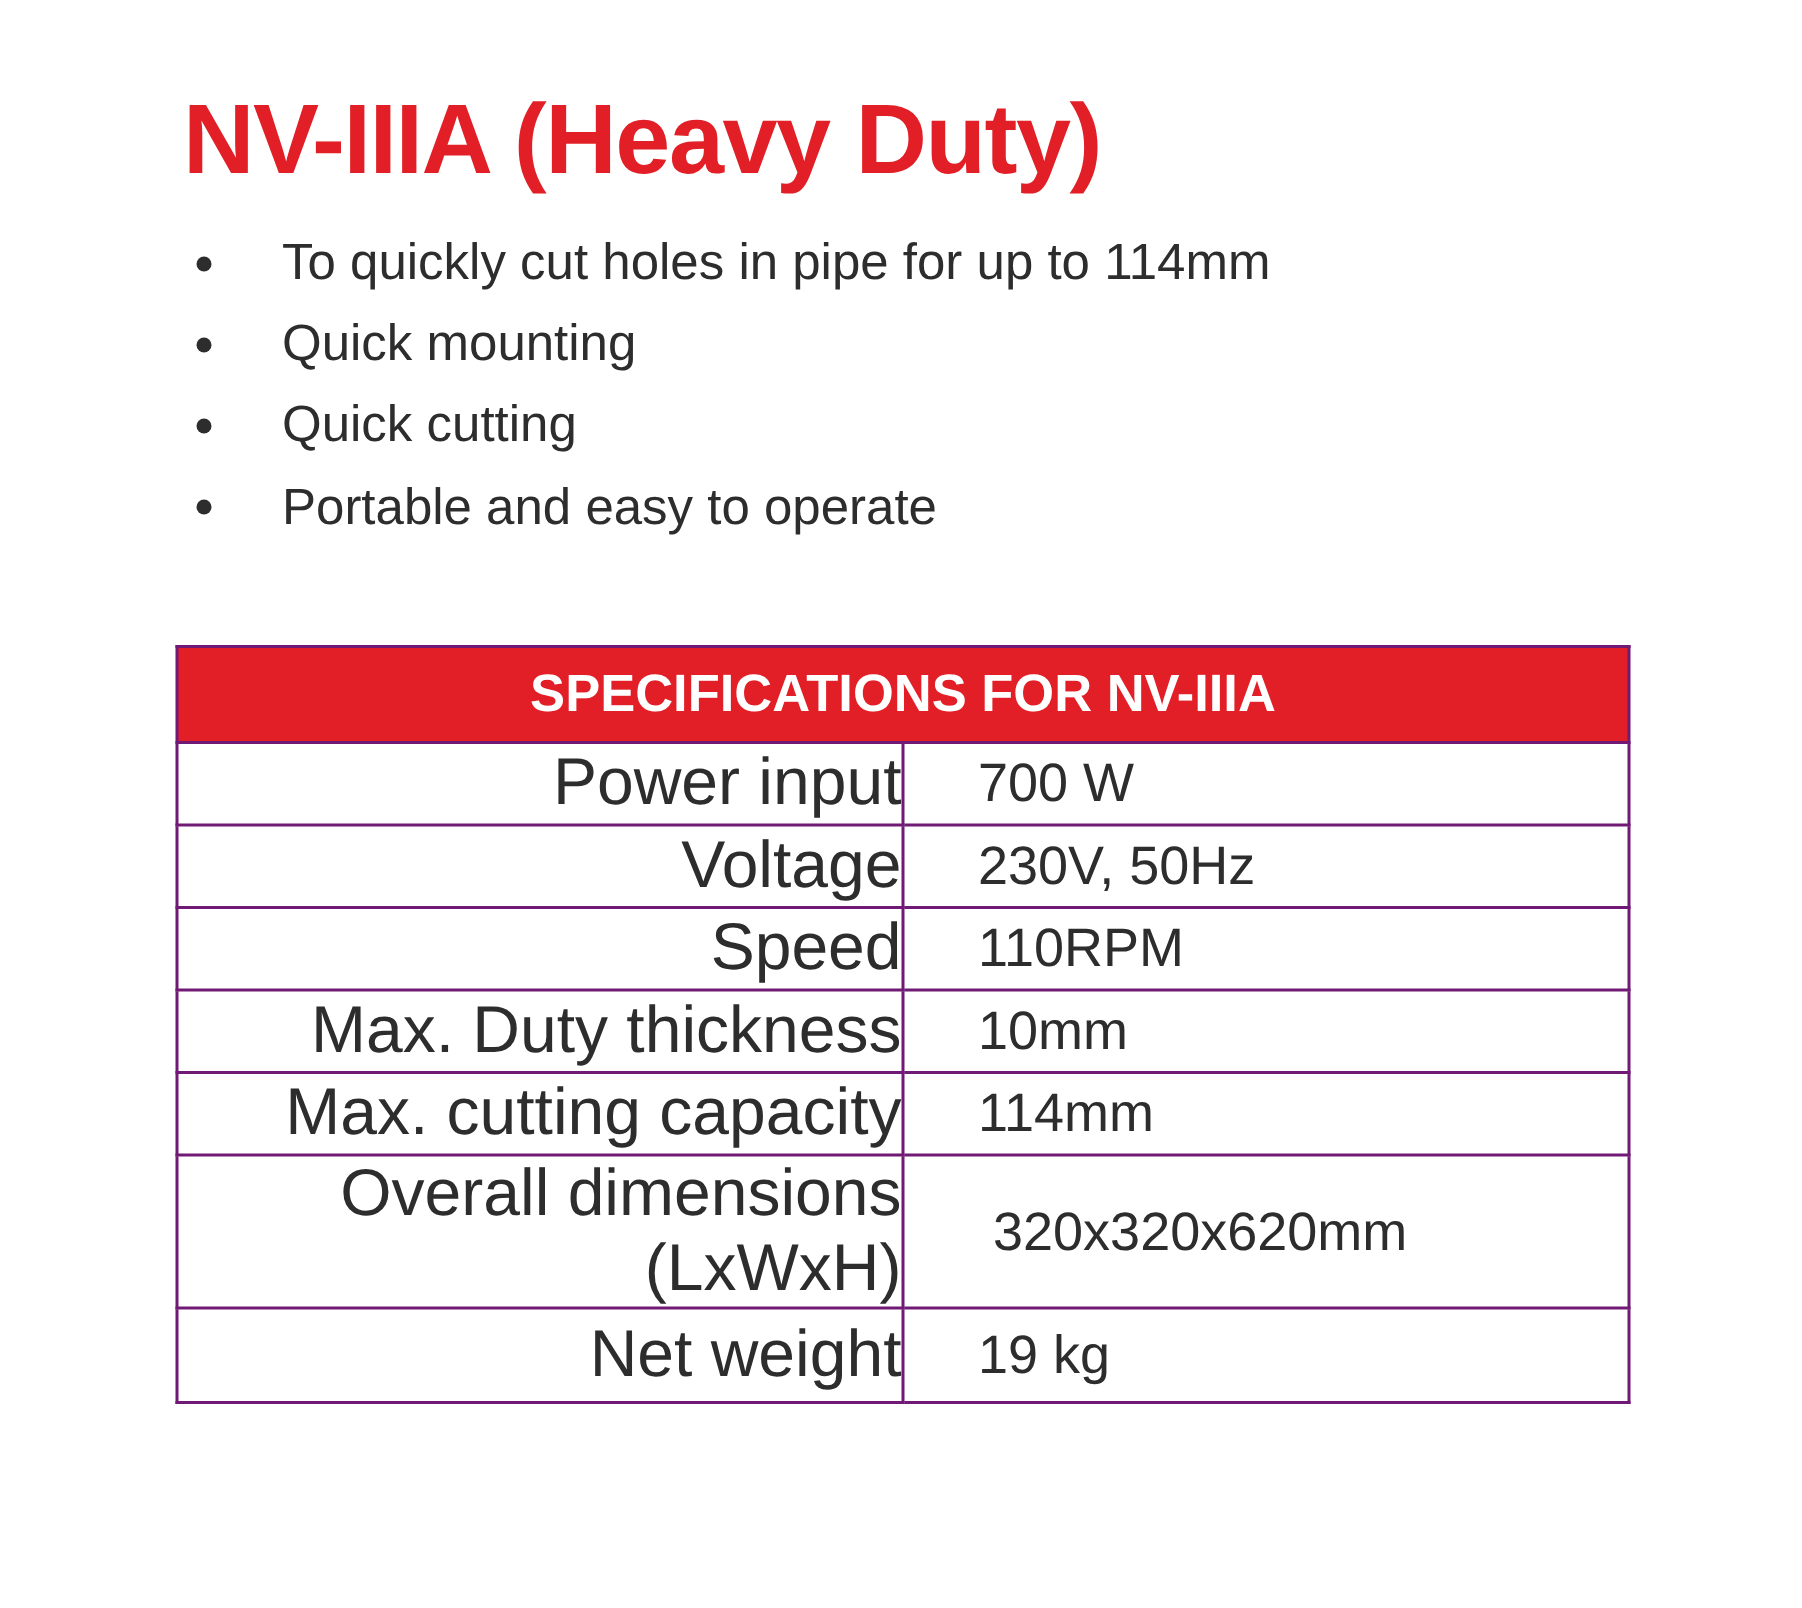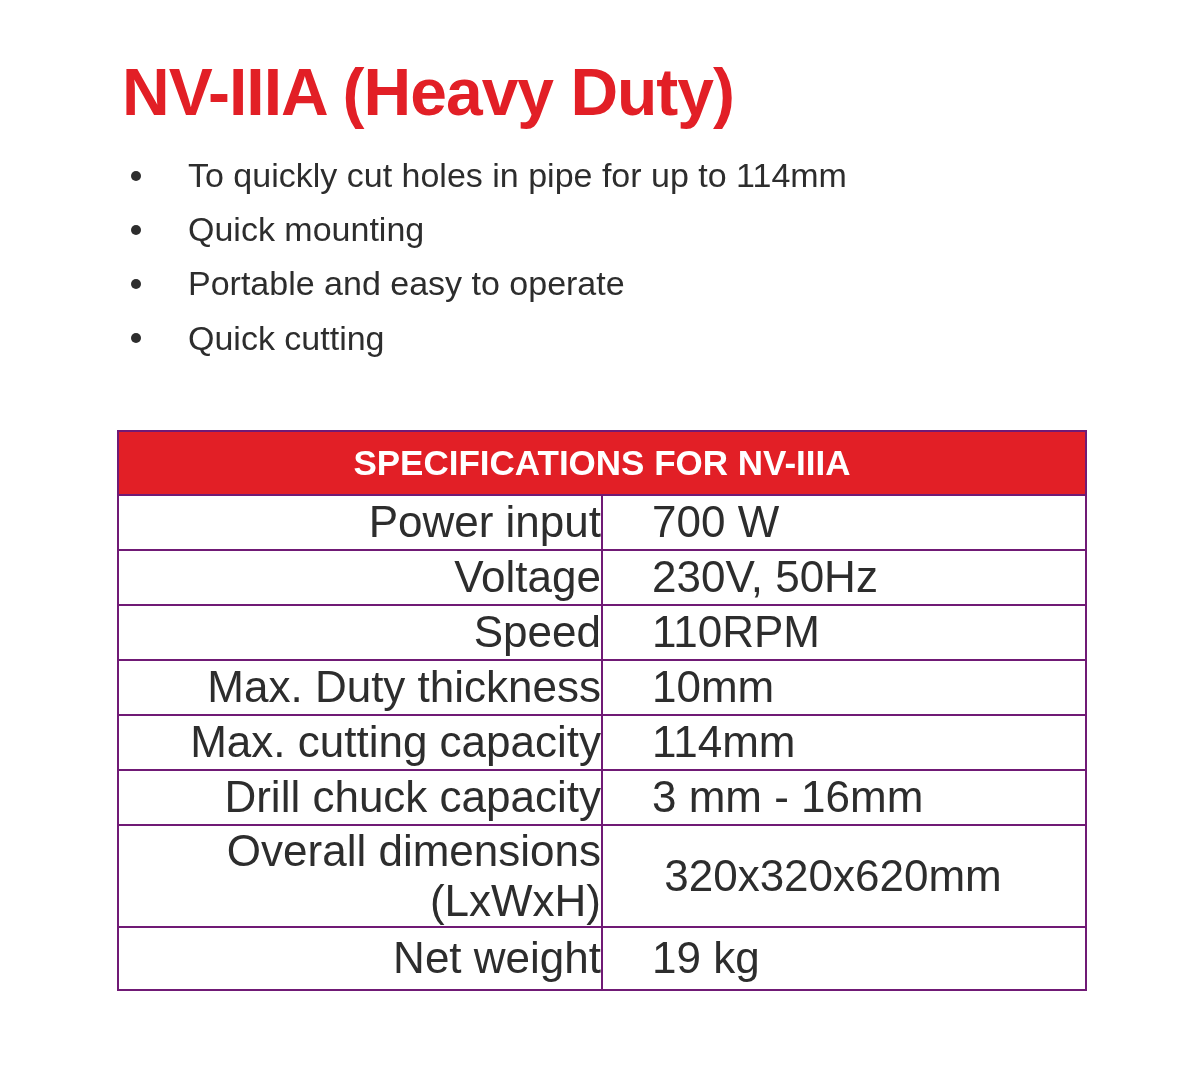--- a/index.html
+++ b/index.html
@@ -82,21 +82,21 @@
     color: #2d2d2d;
     height: 55px;
     padding: 0 0 0 39px;
     font-weight: 400;
     vertical-align: middle;
     white-space: pre-wrap;
     text-align: right;
   }
   .spec-value-cell {
     width: 48.2%;
-    font-size: 44px;
+    font-size: 36px;
     color: #2d2d2d;
     height: 55px;
     padding: 0 0 0 49px;
     font-weight: 400;
     vertical-align: middle;
     white-space: pre-wrap;
   }
   .spec-table tr:last-child .spec-label-cell,
   .spec-table tr:last-child .spec-value-cell {
     height: 63px;
@@ -113,25 +113,25 @@
     <li class="feature-item">
       <span class="bullet-dot"></span>
       <span class="feature-text">To quickly cut holes in pipe for up to 114mm</span>
     </li>
     <li class="feature-item">
       <span class="bullet-dot"></span>
       <span class="feature-text">Quick mounting</span>
     </li>
     <li class="feature-item">
       <span class="bullet-dot"></span>
-      <span class="feature-text">Portable and easy to operate</span>
+      <span class="feature-text">Quick cutting</span>
     </li>
     <li class="feature-item">
       <span class="bullet-dot"></span>
-      <span class="feature-text">Quick cutting</span>
+      <span class="feature-text">Portable and easy to operate</span>
     </li>
   </ul>
 
   <table class="spec-table">
     <thead>
       <tr>
         <th class="spec-header" colspan="2">SPECIFICATIONS FOR NV-IIIA</th>
       </tr>
     </thead>
     <tbody>
@@ -149,24 +149,20 @@
       </tr>
       <tr>
         <td class="spec-label-cell">Max. Duty thickness</td>
         <td class="spec-value-cell">10mm</td>
       </tr>
       <tr>
         <td class="spec-label-cell">Max. cutting capacity</td>
         <td class="spec-value-cell">114mm</td>
       </tr>
       <tr>
-        <td class="spec-label-cell">Drill chuck capacity</td>
-        <td class="spec-value-cell">3 mm - 16mm</td>
-      </tr>
-      <tr>
         <td class="spec-label-cell">Overall dimensions (LxWxH)</td>
         <td class="spec-value-cell"> 320x320x620mm</td>
       </tr>
       <tr>
         <td class="spec-label-cell">Net weight</td>
         <td class="spec-value-cell">19 kg</td>
       </tr>
     </tbody>
   </table>
 

